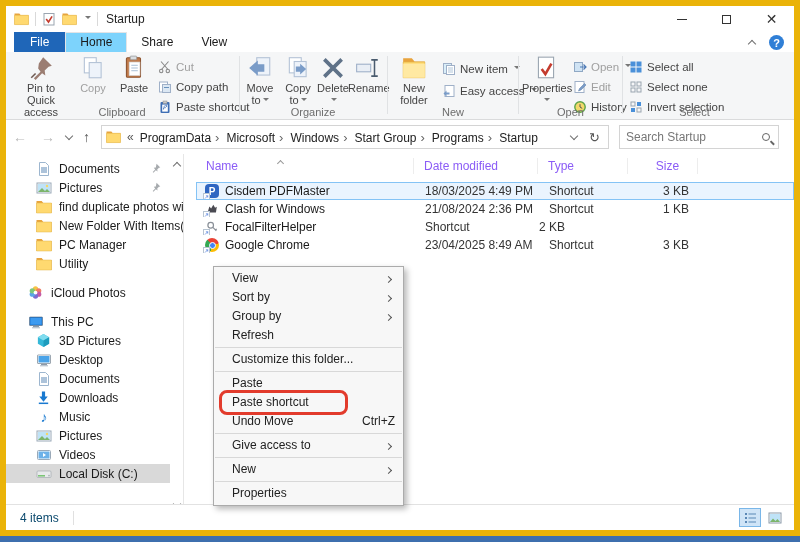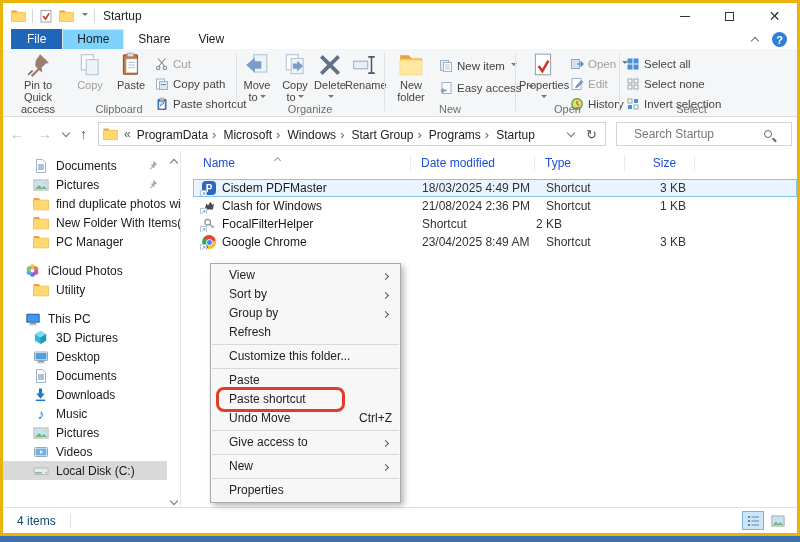--- a/index.html
+++ b/index.html
@@ -1,19 +1,19 @@
 <!DOCTYPE html>
 <html><head>
 <meta charset="utf-8">
 <style>
   * { margin:0; padding:0; box-sizing:border-box; }
   html,body { width:800px; height:542px; overflow:hidden; }
   body { font-family:"Liberation Sans", sans-serif; font-size:12px; color:#1a1a1a; background:#3e6fae; }
 
-  .window { position:absolute; left:0; top:0; width:800px; height:536px; background:#fff; border:3px solid #eab308; }
+  .window { position:absolute; left:0; top:0; width:800px; height:536px; background:#fff; border:6px solid #eab308; }
 
   
   .titlebar { position:absolute; left:0; top:0; width:100%; height:26px; background:#fff; display:flex; align-items:center; }
   .qat { display:flex; align-items:center; gap:6px; padding-left:8px; }
   .qat-sep { width:1px; height:14px; background:#d9d9d9; }
   .title-text { margin-left:8px; color:#222; }
   .win-controls { position:absolute; right:0; top:0; height:26px; display:flex; }
   .wc { width:45px; height:26px; display:flex; align-items:center; justify-content:center; color:#333; font-size:13px; }
   .wc .box { width:9px; height:9px; border:1px solid #333; }
   .wc .line { width:10px; height:1px; background:#333; }
@@ -46,41 +46,41 @@
   
   .navrow { position:absolute; left:0; top:114px; width:100%; height:34px; background:#fff; display:flex; align-items:center; }
   .nav-btn { font-size:14px; color:#b9b9b9; padding:0 7px; }
   .nav-btn.en { color:#555; }
   .addr-box { width:508px; height:24px; border:1px solid #d4d4d4; display:flex; align-items:center; padding:0 4px; margin-left:4px; }
   .crumb { padding:0 2px; white-space:nowrap; color:#222; }
   .crumb::before { content:"\203A"; color:#666; padding-right:7px; font-size:13px; }
   .crumb.first::before { content:""; padding:0; }
   .addr-right { margin-left:auto; display:flex; align-items:center; gap:8px; }
   .refresh { font-size:13px; color:#555; padding:0 4px; }
-  .search-box { width:176px; height:24px; border:1px solid #d4d4d4; margin-left:10px; display:flex; align-items:center; padding:0 17px; }
+  .search-box { width:160px; height:24px; border:1px solid #d4d4d4; margin-left:10px; display:flex; align-items:center; padding:0 6px; }
   .search-box input { border:none; outline:none; flex:1; font-family:"Liberation Sans",sans-serif; font-size:12px; color:#444; width:100px; }
   .search-box input::placeholder { color:#777; opacity:1; }
   .mag { width:8px; height:8px; border:1.5px solid #666; border-radius:50%; position:relative; margin-right:2px; }
   .mag::after { content:""; position:absolute; width:5px; height:1.5px; background:#666; transform:rotate(45deg); left:7px; top:8px; }
 
   
   .main { position:absolute; left:0; top:148px; width:100%; height:362px; display:flex;gap:12px; }
   .sidebar { width:178px; height:100%; position:relative; border-right:1px solid #e6e6e6; overflow:hidden; }
   .sb-item { height:19px; display:flex; align-items:center; padding-left:30px; position:relative; white-space:nowrap; overflow:hidden; }
   .sb-item.lvl1 { padding-left:22px; }
   .sb-item.sel { background:#d9d9d9; width:164px; }
   .sb-item .sb-ic { width:16px; height:16px; margin-right:7px; flex:none; display:inline-flex; }
   .sb-item .pin-ic { position:absolute; right:22px; top:4px; width:11px; height:11px; opacity:.75; }
   .gap1 { margin-top:10px; }
   .sb-scroll-up { position:absolute; right:3px; top:4px; }
   .sb-scroll-dn { position:absolute; right:3px; bottom:4px; }
 
   
   .filearea { flex:1; position:relative; background:#fff; }
-  .cols { display:flex; height:24px; align-items:center; color:#1d4ed8; position:relative; }
+  .cols { display:flex; height:24px; align-items:center; color:#8b5cf6; position:relative; }
   .col { padding-left:10px; border-right:1px solid #ededed; height:16px; line-height:16px; }
   .col.c-name { width:218px; }
   .col.c-date { width:124px; }
   .col.c-type { width:90px; }
   .col.c-size { width:70px; text-align:center; }
   .sort-caret { position:absolute; left:82px; top:1px; }
   .sort-caret .chev { width:5px; height:5px; border-color:#999; }
   .rows { margin-top:4px; }
   .row { display:flex; height:18px; align-items:center; border:1px solid transparent; }
   .row.selected { background:#eaf4fe; border-color:#84c3f5; }
@@ -479,42 +479,42 @@
       </div>
       <div class="sb-item">
         <span class="sb-ic">
             <svg width="16" height="16" viewBox="0 0 16 15">
               <path fill="#e8a33d" d="M.5 1.5h5.2l1.6 2h8.2v10H.5z"></path>
               <path fill="#ffd970" stroke="#e3b74a" stroke-width=".5" d="M.5 3.5h15v10H.5z"></path>
             </svg>
           </span>
         <span class="sb-label">PC Manager</span>
       </div>
+      <div class="sb-item">
+        <span class="sb-ic">
+            <svg width="16" height="16" viewBox="0 0 16 15">
+              <path fill="#e8a33d" d="M.5 1.5h5.2l1.6 2h8.2v10H.5z"></path>
+              <path fill="#ffd970" stroke="#e3b74a" stroke-width=".5" d="M.5 3.5h15v10H.5z"></path>
+            </svg>
+          </span>
+        <span class="sb-label">Utility</span>
+      </div>
       <div class="sb-item lvl1 gap1">
         <span class="sb-ic">
             <svg width="15" height="15" viewBox="0 0 16 16">
               <circle cx="8" cy="4.2" r="2.8" fill="#f6c344"></circle>
               <circle cx="11.4" cy="6.2" r="2.8" fill="#ee7c66"></circle>
               <circle cx="11.4" cy="9.8" r="2.8" fill="#c65ba5"></circle>
               <circle cx="8" cy="11.8" r="2.8" fill="#7e6bd0"></circle>
               <circle cx="4.6" cy="9.8" r="2.8" fill="#5aa7e8"></circle>
               <circle cx="4.6" cy="6.2" r="2.8" fill="#7ec77a"></circle>
               <circle cx="8" cy="8" r="2" fill="#fff"></circle>
             </svg>
           </span>
         <span class="sb-label">iCloud Photos</span>
-      </div>
-      <div class="sb-item">
-        <span class="sb-ic">
-            <svg width="16" height="16" viewBox="0 0 16 15">
-              <path fill="#e8a33d" d="M.5 1.5h5.2l1.6 2h8.2v10H.5z"></path>
-              <path fill="#ffd970" stroke="#e3b74a" stroke-width=".5" d="M.5 3.5h15v10H.5z"></path>
-            </svg>
-          </span>
-        <span class="sb-label">Utility</span>
       </div>
       <div class="sb-item lvl1 gap1">
         <span class="sb-ic">
             <svg width="16" height="16" viewBox="0 0 16 16">
               <rect x="1.5" y="3" width="13" height="8.5" rx=".5" fill="#1c78d4" stroke="#5a6b7c" stroke-width=".6"></rect>
               <rect x="2.5" y="4" width="11" height="6.5" fill="#3c9af0"></rect>
               <rect x="5" y="12" width="6" height="1.2" fill="#8b9aa9"></rect>
               <rect x="4" y="13.3" width="8" height="1" fill="#aab6c2"></rect>
             </svg>
           </span>

